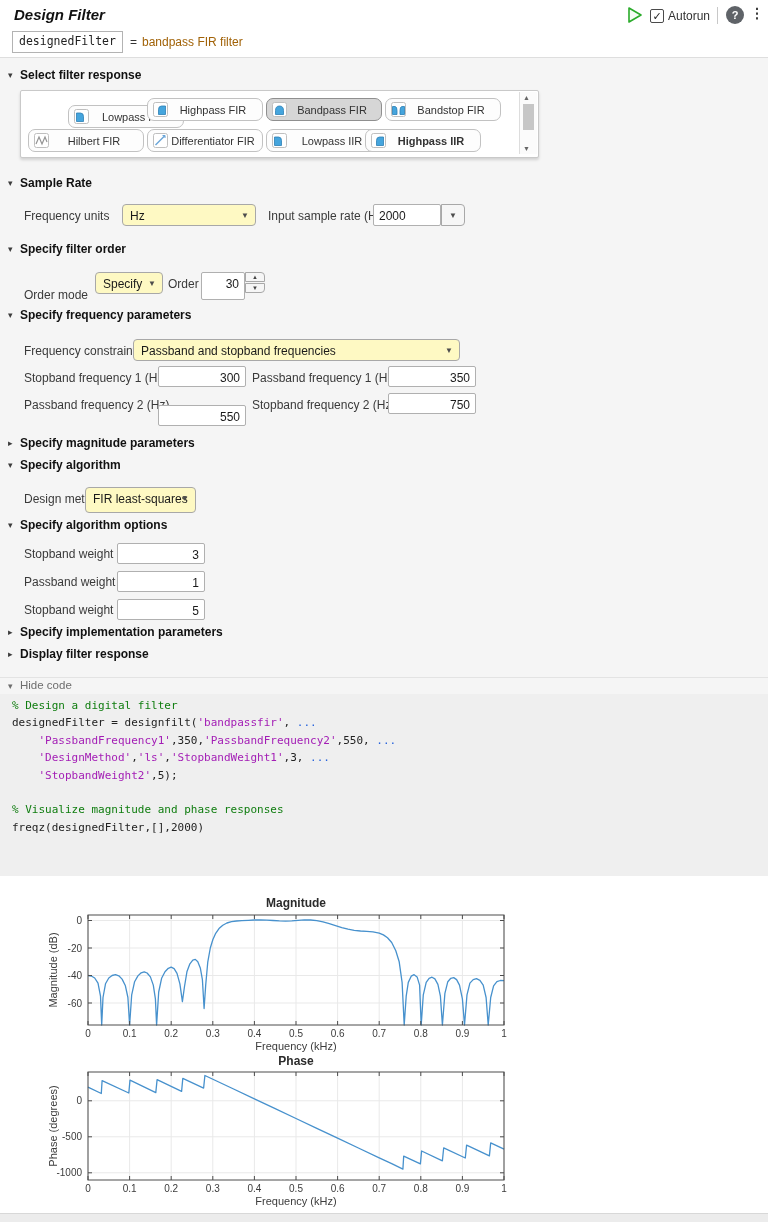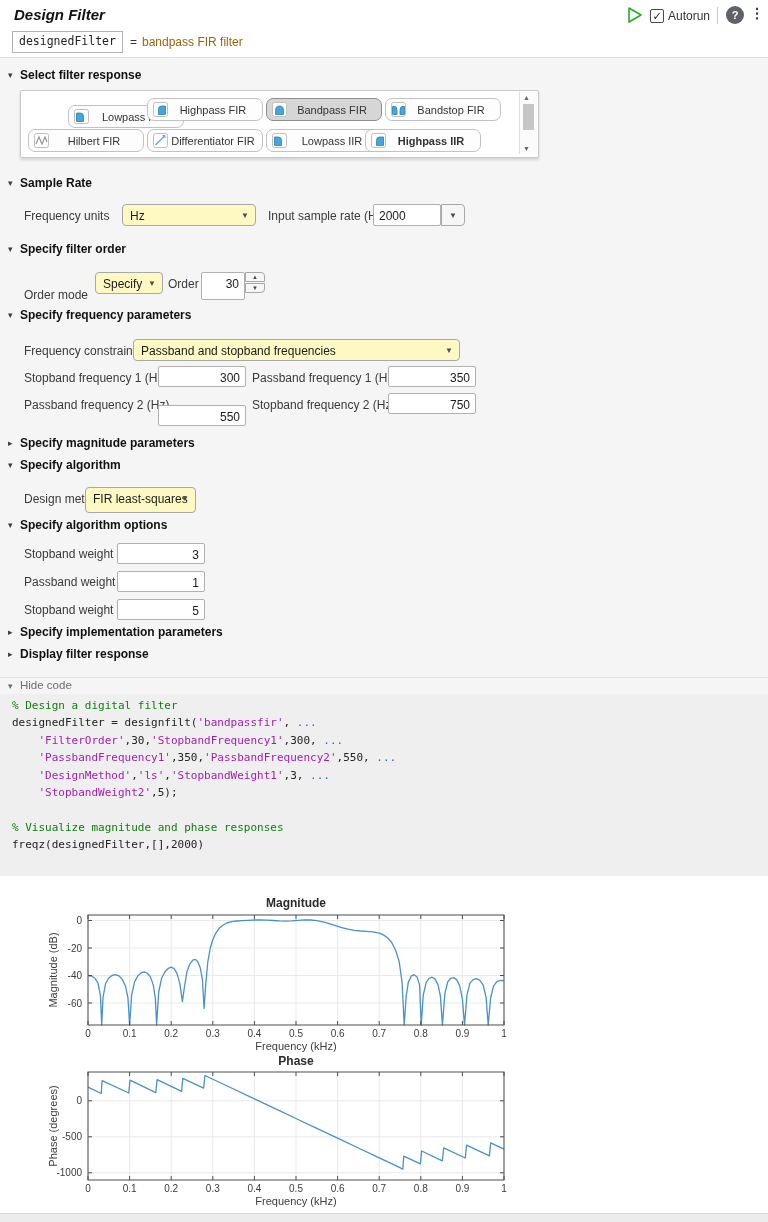--- a/index.html
+++ b/index.html
@@ -220,21 +220,20 @@
 <div class="abs tri" style="left:8px;top:649px;">▸</div>
 <div class="abs sec-head" style="left:20px;top:647px;">Display filter response</div>
 
 <div class="abs hide-row"></div>
 <div class="abs hide-tri">▾</div>
 <div class="abs hide-lbl">Hide code</div>
 <div class="abs code-area">
   <div class="code-lines" id="code-lines">
       <div class="code-line"><span class="tok-comment">% Design a digital filter</span></div>
       <div class="code-line"><span class="tok-plain">designedFilter = designfilt(</span><span class="tok-string">'bandpassfir'</span><span class="tok-plain">, </span><span class="tok-cont">...</span></div>
-      <div class="code-line"><span class="tok-plain">    </span><span class="tok-string">'FilterOrder'</span><span class="tok-plain">,30,</span><span class="tok-string">'StopbandFrequency1'</span><span class="tok-plain">,300, </span><span class="tok-cont">...</span></div>
       <div class="code-line"><span class="tok-plain">    </span><span class="tok-string">'PassbandFrequency1'</span><span class="tok-plain">,350,</span><span class="tok-string">'PassbandFrequency2'</span><span class="tok-plain">,550, </span><span class="tok-cont">...</span></div>
       <div class="code-line"><span class="tok-plain">    </span><span class="tok-string">'DesignMethod'</span><span class="tok-plain">,</span><span class="tok-string">'ls'</span><span class="tok-plain">,</span><span class="tok-string">'StopbandWeight1'</span><span class="tok-plain">,3, </span><span class="tok-cont">...</span></div>
       <div class="code-line"><span class="tok-plain">    </span><span class="tok-string">'StopbandWeight2'</span><span class="tok-plain">,5);</span></div>
       <div class="code-line">&nbsp;</div>
       <div class="code-line"><span class="tok-comment">% Visualize magnitude and phase responses</span></div>
       <div class="code-line"><span class="tok-plain">freqz(designedFilter,[],2000)</span></div>
     </div>
 </div>
 
 <div class="chart" style="left:0;top:893px;width:560px;height:162px;"><svg width="560" height="162" xmlns="http://www.w3.org/2000/svg" font-family="Liberation Sans, sans-serif">

